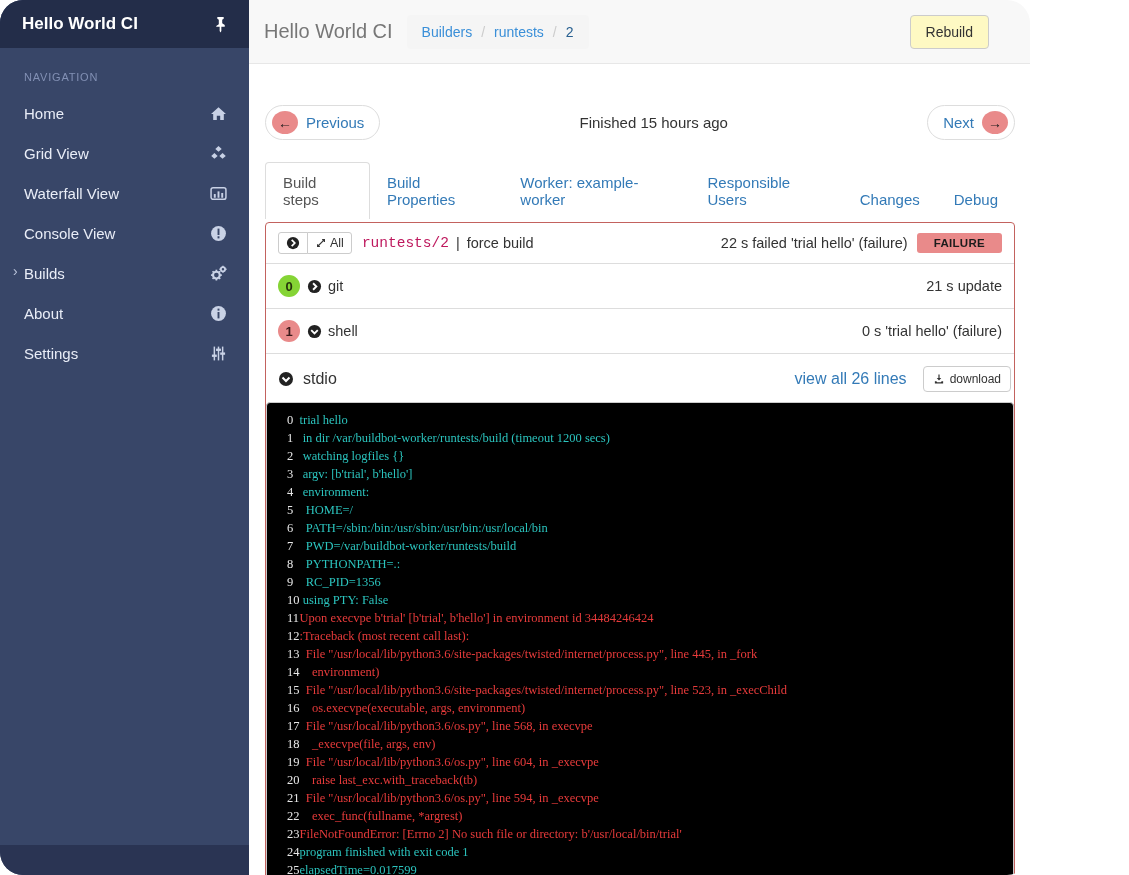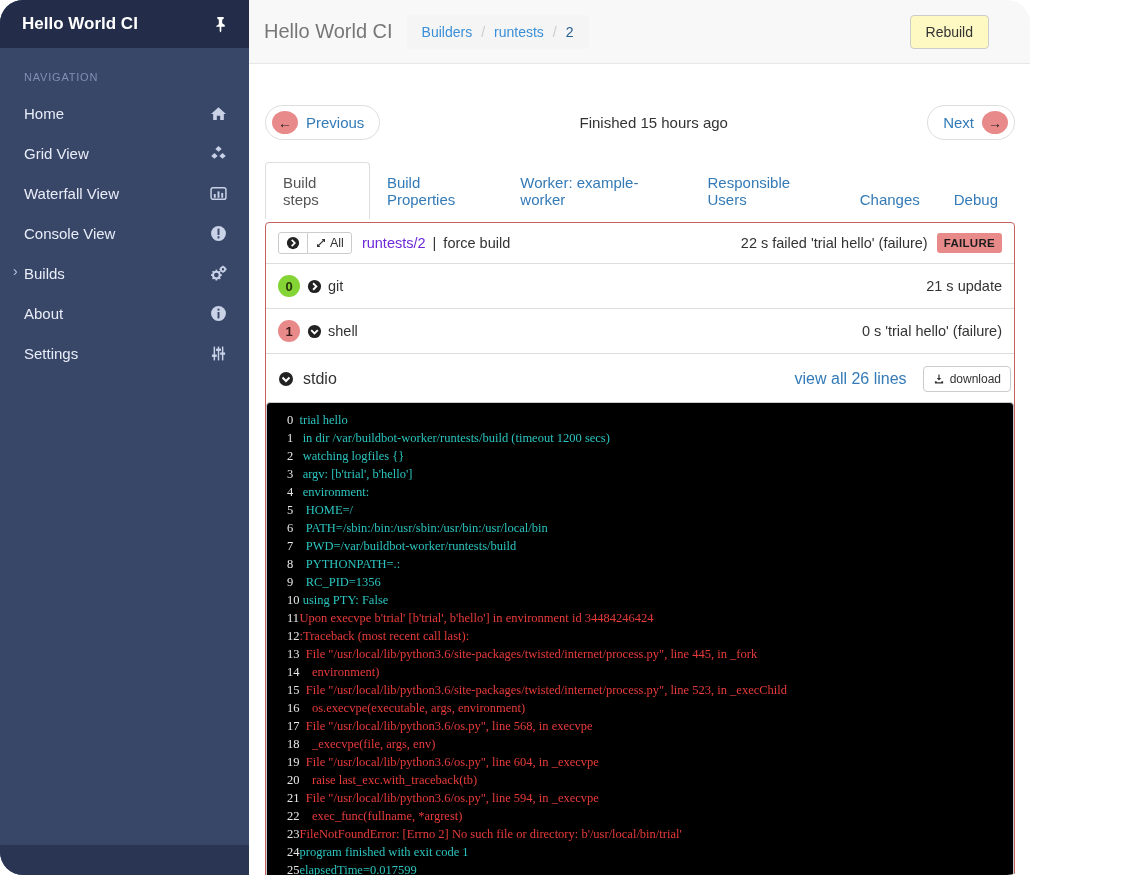--- a/index.html
+++ b/index.html
@@ -53,25 +53,25 @@
 
   
   .panel{border:1px solid #c3625e;border-radius:4px 4px 0 0;margin-top:3px;padding-bottom:25px;}
   .panel-header{display:flex;align-items:center;padding:9px 12px;border-bottom:1px solid #ddd;
                 font-size:14.5px;color:#333;}
   .btn-group{display:flex;}
   .mini-btn{border:1px solid #ccc;background:#fff;padding:3px 7px;display:flex;align-items:center;
             gap:3px;font-size:12.5px;color:#333;cursor:pointer;font-family:inherit;}
   .mini-btn:first-child{border-radius:3px 0 0 3px;}
   .mini-btn:last-child{border-radius:0 3px 3px 0;margin-left:-1px;}
-  .builder-link{color:#6d28d9;margin-left:10px;cursor:pointer;}
+  .builder-link{color:#be185d;margin-left:10px;cursor:pointer;font-family:Liberation Mono, monospace;}
   .hdr-sep{margin:0 7px;color:#333;}
   .panel-header-right{margin-left:auto;display:flex;align-items:center;gap:9px;}
   .badge-failure{background:#e98a8a;color:#1c1c1c;font-weight:bold;font-size:11.5px;
-                 padding:4px 7px;border-radius:3px;letter-spacing:.3px;}
+                 padding:4px 17px;border-radius:3px;letter-spacing:.3px;}
 
   .step-row{display:flex;align-items:center;padding:11px 12px;border-bottom:1px solid #ddd;
             font-size:14.5px;color:#333;}
   .step-badge{width:22px;height:22px;border-radius:50%;display:flex;align-items:center;
               justify-content:center;font-size:13px;font-weight:bold;color:#26330c;margin-right:7px;}
   .step-badge.success{background:#85d435;}
   .step-badge.failure{background:#e98a8a;color:#3c1a1a;}
   .step-name{margin-left:6px;}
   .step-status{margin-left:auto;}
 

